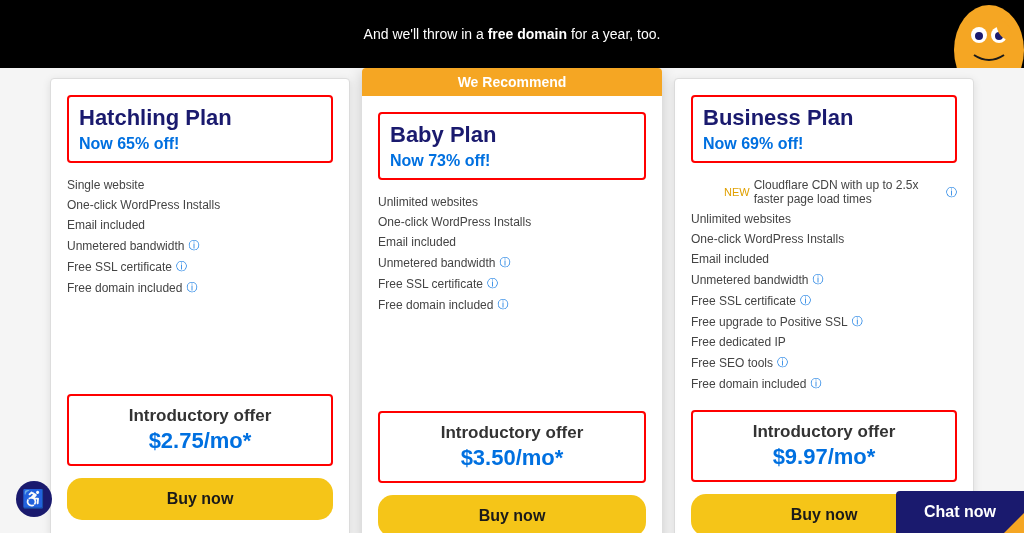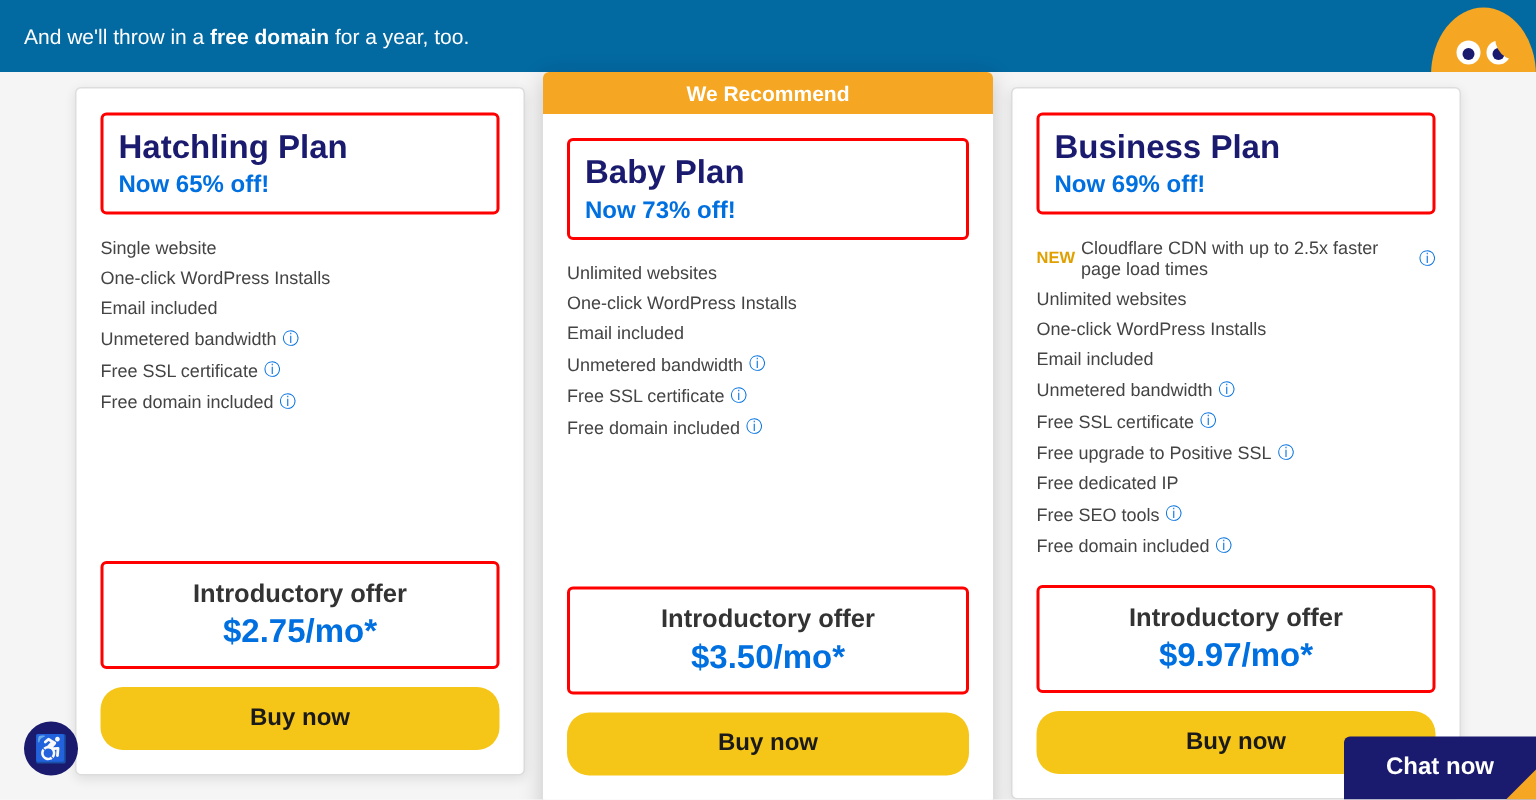--- a/index.html
+++ b/index.html
@@ -6,24 +6,24 @@
     body {
       font-family: Arial, sans-serif;
       background: #f0f0f0;
       overflow: hidden;
       width: 1024px;
       height: 533px;
       position: relative;
     }
 
     .top-bar {
-      background: #0369a1;
+      background: #000000;
       color: white;
-      text-align: left;
-      padding: 16px;
+      text-align: center;
+      padding: 26px;
       font-size: 14px;
     }
     .top-bar strong { font-weight: bold; }
 
     .plans-wrapper {
       display: flex;
       justify-content: center;
       align-items: flex-start;
       padding: 10px 20px;
       gap: 12px;
@@ -98,22 +98,23 @@
     }
 
     .features-list li .info-icon {
       color: #0070e0;
       font-size: 11px;
       cursor: pointer;
     }
 
     .new-badge {
       color: #e0a000;
-      font-weight: bold;
+      font-weight: normal;
       font-size: 11px;
+      margin-left: 33px;
     }
 
     .pricing-box {
       border: 2.5px solid red;
       border-radius: 4px;
       padding: 10px;
       text-align: center;
       margin-bottom: 12px;
     }
 

